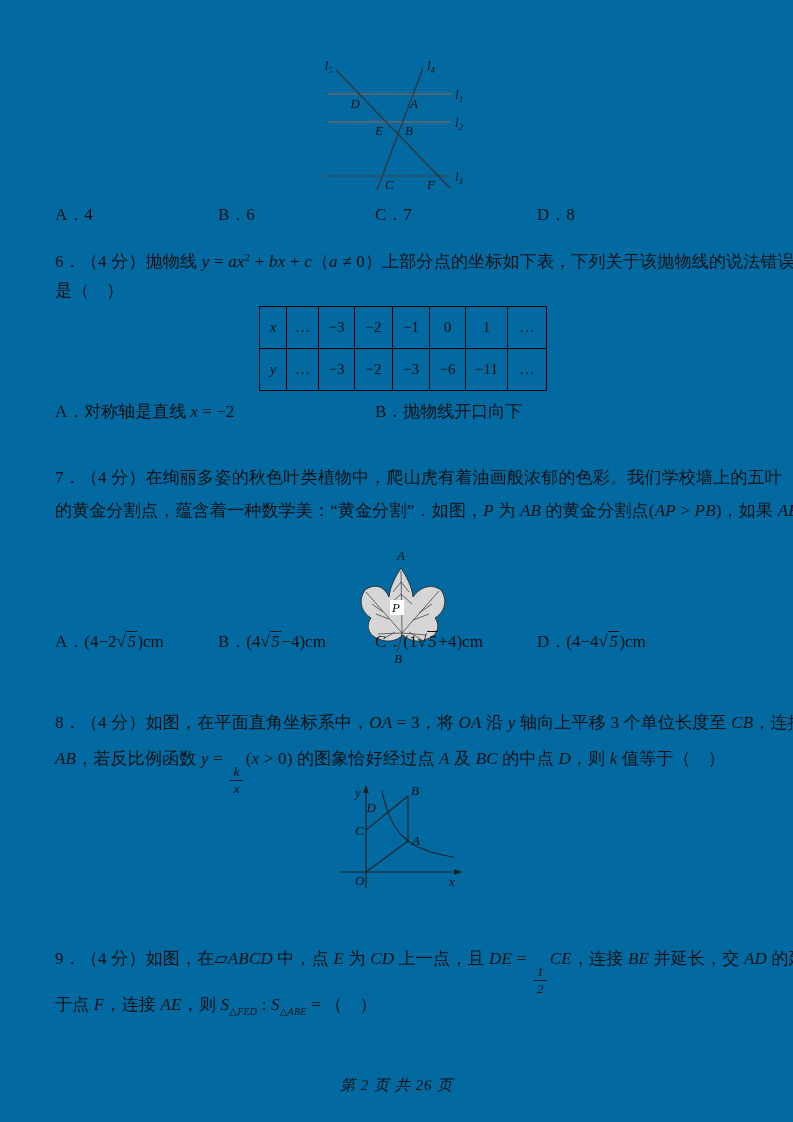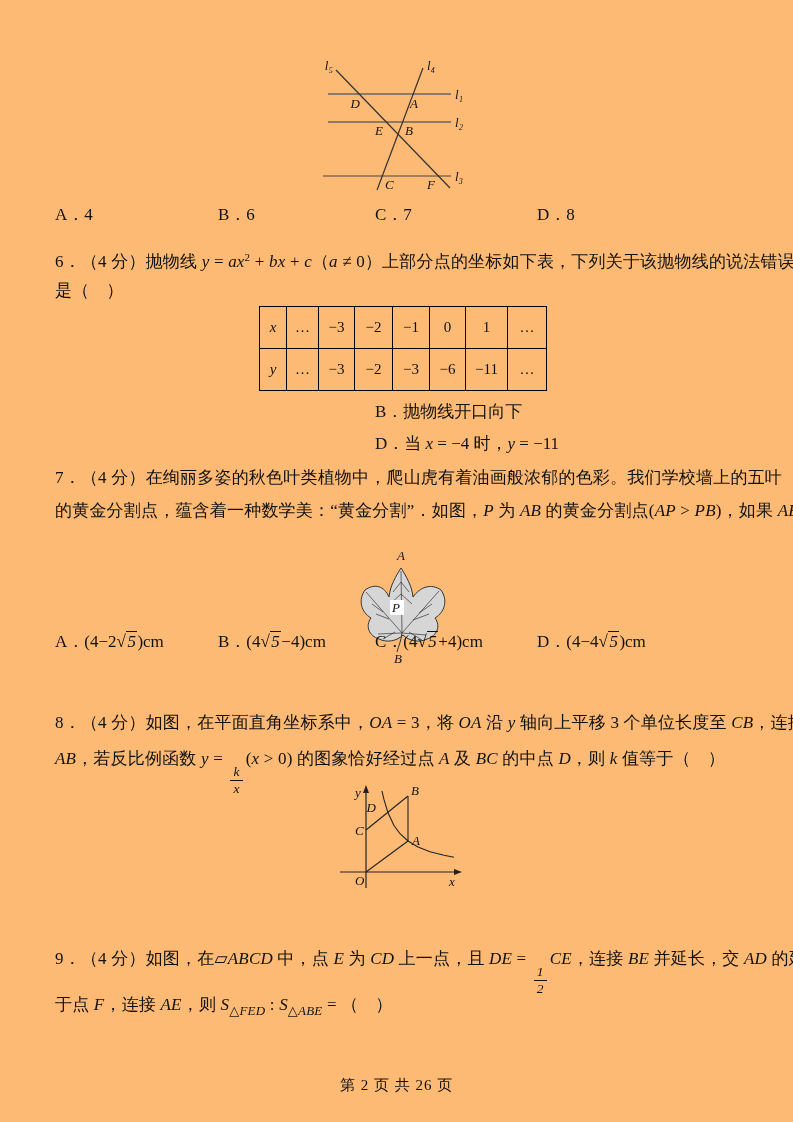--- a/index.html
+++ b/index.html
@@ -1,46 +1,46 @@
 <!DOCTYPE html>
 <html><head>
 <meta charset="utf-8">
 <style>
   html,body{margin:0;padding:0;background:#e8e8e8;}
   .page{
-    position:relative;width:793px;height:1122px;background:#fdba74;
+    position:relative;width:793px;height:1122px;background:#0369a1;
     margin:0 auto;overflow:hidden;
     font-family:"Liberation Serif","DejaVu Serif",serif;
     color:#111;
   }
   .tline{
     position:absolute;left:55px;width:692px;font-size:17px;line-height:34px;
     white-space:nowrap;letter-spacing:.2px;
   }
   .optrow{position:absolute;left:0;width:793px;height:32px;font-size:17px;line-height:32px;padding-left:40px;}
   .optrow .opt{position:absolute;white-space:nowrap;}
   .c1{left:55px}.c2{left:218px}.c3{left:375px}.c4{left:537px}
   .math{font-style:italic;}
   .sup{font-size:11px;vertical-align:6px;}
-  .sub{font-size:13px;vertical-align:-5px;font-style:italic;}
+  .sub{font-size:10px;vertical-align:-5px;font-style:italic;}
   .rt{font-style:normal;}
   .rad{font-style:italic;border-top:1.2px solid #111;padding:0 1.5px;}
   .frac{display:inline-flex;flex-direction:column;align-items:center;
         vertical-align:-12px;line-height:1.2;font-size:13.5px;margin:0 3px;font-style:italic;}
   .frac .fnum{border-bottom:1px solid #111;padding:0 3px;}
   table.qtable{position:absolute;left:259px;top:306px;border-collapse:collapse;
         font-size:15px;text-align:center;}
   table.qtable td{border:1.2px solid #000;height:41px;padding:0;}
   td.w0{width:26px}td.w1{width:31px}td.w2{width:35px}td.w3{width:37px}
   td.w4{width:36px}td.w5{width:35px}td.w6{width:41px}td.w7{width:38px}
   td.hd{font-style:italic;}
   svg text{font-family:"Liberation Serif","DejaVu Serif",serif;font-style:italic;
         font-size:13px;fill:#111;}
   .footer{position:absolute;left:0;top:1076px;width:793px;text-align:center;
-        font-size:15px;letter-spacing:1px;}
+        font-size:15px;letter-spacing:1px;font-style:italic;}
   .figabs{position:absolute;}
 </style>
 </head>
 <body>
 
 <div class="page">
 
   <svg class="figabs" style="left:320px;top:56px" width="150" height="140" viewBox="0 0 150 140">
     <line x1="8" y1="38" x2="131" y2="38" stroke="#666" stroke-width="1.4"></line>
     <line x1="8" y1="66" x2="131" y2="66" stroke="#666" stroke-width="1.4"></line>
@@ -89,24 +89,24 @@
       <td class="w3">−2</td>
       <td class="w4">−3</td>
       <td class="w5">−6</td>
       <td class="w6">−11</td>
       <td class="w7">…</td>
     </tr>
   </tbody>
     </table>
 
   <div class="optrow" style="top:396px">
+    <span class="opt c1"><span>A．对称轴是直线 </span><span class="math">x</span><span> = −2</span></span>
     <span class="opt c3"><span>B．抛物线开口向下</span></span>
   </div>
   <div class="optrow" style="top:428px">
-    <span class="opt c3"><span>D．当 </span><span class="math">x</span><span> = −4 时，</span><span class="math">y</span><span> = −11</span></span>
   </div>
 
   <div class="tline" style="top:461px"><span>7．（4 分）在绚丽多姿的秋色叶类植物中，爬山虎有着油画般浓郁的色彩。我们学校墙上的五叶</span></div>
   <div class="tline" style="top:494px"><span>的黄金分割点，蕴含着一种数学美：“黄金分割”．如图，</span><span class="math">P</span><span> 为 </span><span class="math">AB</span><span> 的黄金分割点(</span><span class="math">AP</span><span> &gt; </span><span class="math">PB</span><span>)，如果 </span><span class="math">AB</span><span> 的</span></div>
 
   <svg class="figabs" style="left:352px;top:550px" width="100" height="115" viewBox="0 0 100 115">
     <path d="M49,18 C54,26 60,36 61,47 C68,37 79,33 89,40 C96,50 93,62 83,68
          C89,76 85,86 75,89 C67,93 57,91 51,85 C45,91 35,93 27,89
          C17,86 13,76 19,68 C9,62 6,50 13,40 C23,33 32,36 37,47
          C38,36 44,26 49,18 Z" fill="#d6d6d6" stroke="#333" stroke-width="1"></path>
@@ -130,21 +130,21 @@
     <path d="M50,83 C49,91 47,95 45,102" fill="none" stroke="#333" stroke-width="1"></path>
     <rect x="38" y="50" width="14" height="15" fill="#ffffff"></rect>
     <text x="40" y="62">P</text>
     <text x="49" y="10" text-anchor="middle">A</text>
     <text x="46" y="113" text-anchor="middle">B</text>
   </svg>
 
   <div class="optrow" style="top:626px">
     <span class="opt c1"><span>A．(4−2</span><span class="rt">√</span><span class="rad">5</span><span>)cm</span></span>
     <span class="opt c2"><span>B．(4</span><span class="rt">√</span><span class="rad">5</span><span>−4)cm</span></span>
-    <span class="opt c3"><span>C．(4</span><span class="rt">√</span><span class="rad">5</span><span>+4)cm</span></span>
+    <span class="opt c3"><span>C．(1</span><span class="rt">√</span><span class="rad">5</span><span>+4)cm</span></span>
     <span class="opt c4"><span>D．(4−4</span><span class="rt">√</span><span class="rad">5</span><span>)cm</span></span>
   </div>
 
   <div class="tline" style="top:706px"><span>8．（4 分）如图，在平面直角坐标系中，</span><span class="math">OA</span><span> = 3，将 </span><span class="math">OA</span><span> 沿 </span><span class="math">y</span><span> 轴向上平移 3 个单位长度至 </span><span class="math">CB</span><span>，连接</span></div>
   <div class="tline" style="top:742px"><span class="math">AB</span><span>，若反比例函数 </span><span class="math">y</span><span> = </span><span class="frac">
         <span class="fnum">k</span>
         <span class="fden">x</span>
       </span><span>(</span><span class="math">x</span><span> &gt; 0) 的图象恰好经过点 </span><span class="math">A</span><span> 及 </span><span class="math">BC</span><span> 的中点 </span><span class="math">D</span><span>，则 </span><span class="math">k</span><span> 值等于（　）</span></div>
 
   <svg class="figabs" style="left:336px;top:784px" width="128" height="110" viewBox="0 0 128 110">

